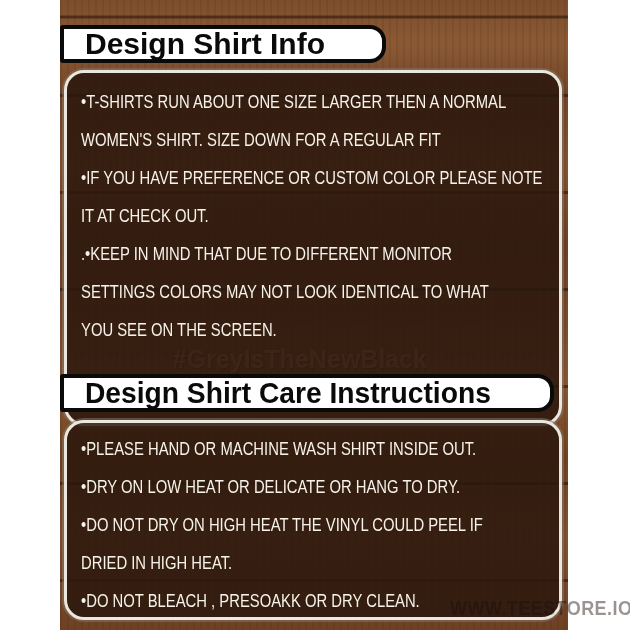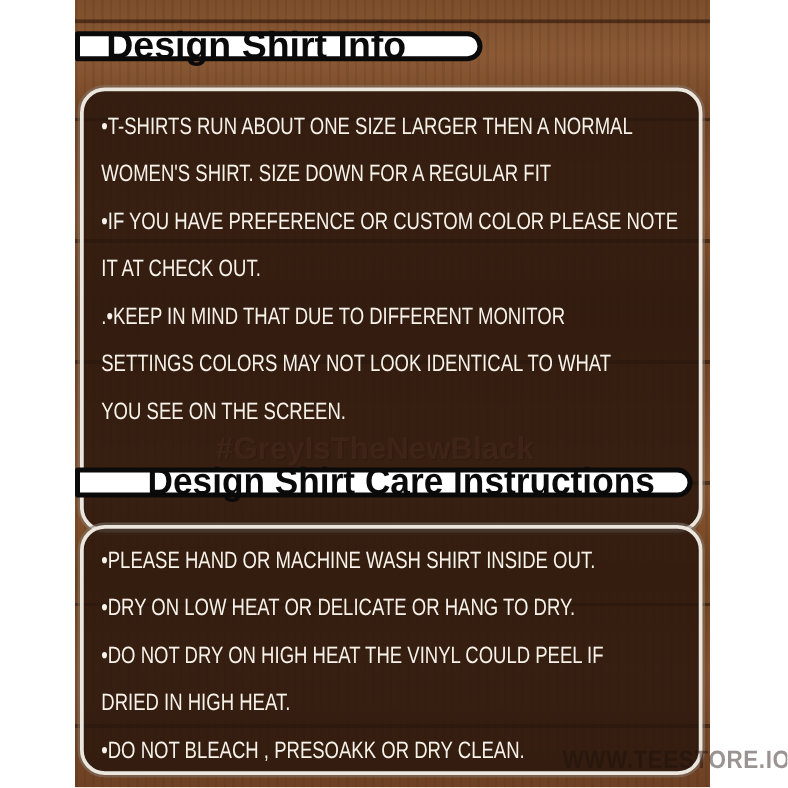--- a/index.html
+++ b/index.html
@@ -21,29 +21,29 @@
       
       repeating-linear-gradient(180deg, rgba(0,0,0,0) 0 94px, rgba(32,15,6,.55) 94px 97px),
       
       linear-gradient(180deg,
         #7d4e2b 0%, #8b5a35 7%, #744526 15%, #86532f 27%,
         #6d4023 39%, #7c4b2a 51%, #8a5733 61%, #71431f 73%,
         #845230 85%, #6e4124 100%);
   }
   
   .banner{
-    position:absolute;left:60px;height:24px;
+    position:absolute;left:60px;height:38px;
     background:#ffffff;border:4px solid #0a0a0a;
     border-radius:3px 16px 16px 3px;
     box-sizing:border-box;
     display:flex;align-items:center;
     padding-left:21px;
   }
   .banner-1{top:25px;width:326px;}
-  .banner-2{top:374px;width:494px;justify-content:flex-end;}
+  .banner-2{top:374px;width:494px;}
   .banner-text{
     font-weight:700;font-size:30px;color:#0a0a0a;
     letter-spacing:0px;white-space:nowrap;line-height:1;
   }
   .banner-2 .banner-text{display:inline-block;transform:scaleX(.94);transform-origin:0 50%;}
   
   .panel{
     position:absolute;left:64px;width:498px;
     box-sizing:border-box;
     background:rgba(42,23,13,.86);

